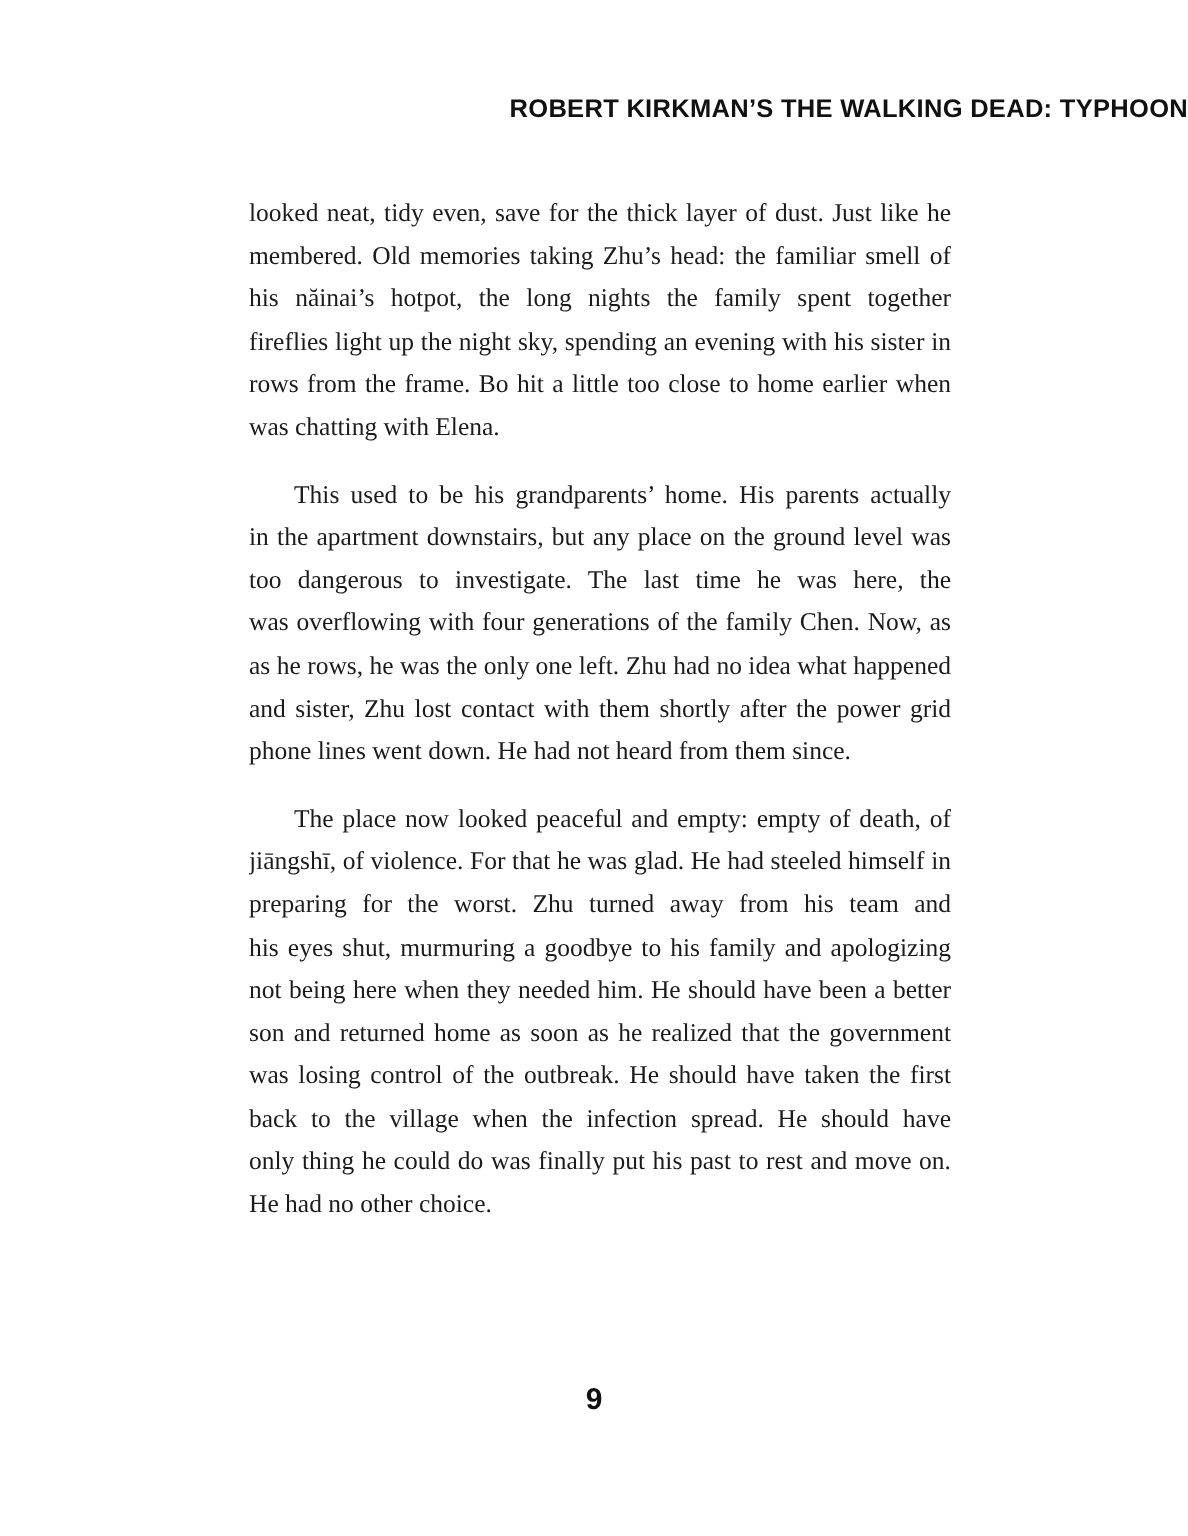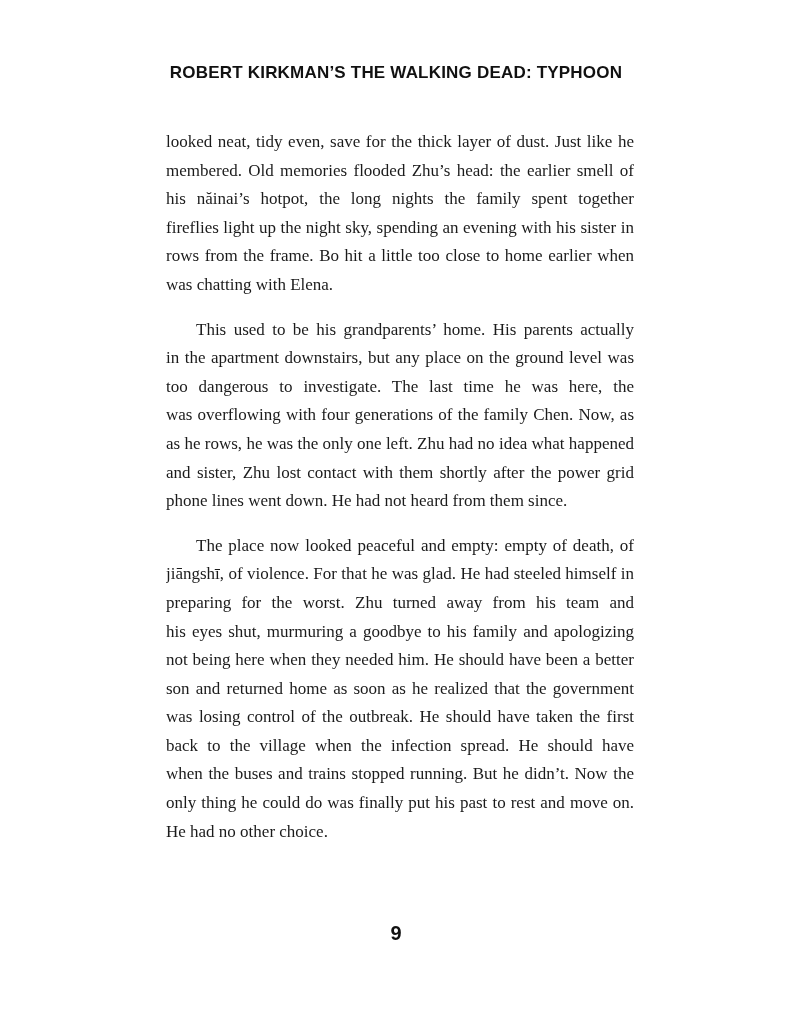--- a/index.html
+++ b/index.html
@@ -12,21 +12,21 @@
     width: 792px;
     height: 1024px;
     background: #ffffff;
     overflow: hidden;
   }
   .running-head {
     position: absolute;
     top: 63px;
     left: 0;
     right: 0;
-    text-align: center;
+    text-align: right;
     font-family: "Liberation Sans", sans-serif;
     font-weight: 700;
     font-size: 17px;
     letter-spacing: 0.2px;
     color: #111111;
     white-space: nowrap;
   }
   .body-text {
     position: absolute;
     left: 150px;
@@ -68,21 +68,21 @@
 </style>
 </head>
 <body>
 
 <div class="page">
   <div class="running-head">ROBERT KIRKMAN’S THE WALKING DEAD: TYPHOON</div>
 
   <div class="body-text">
       <div class="paragraph">
         <div class="line">looked neat, tidy even, save for the thick layer of dust. Just like he re-</div>
-        <div class="line">membered. Old memories flooded Zhu’s head: the earlier smell of</div>
+        <div class="line">membered. Old memories taking Zhu’s head: the familiar smell of</div>
         <div class="line">his năinai’s hotpot, the long nights the family spent together watching</div>
         <div class="line">fireflies light up the night sky, spending an evening with his sister in</div>
         <div class="line">rows from the frame. Bo hit a little too close to home earlier when he</div>
         <div class="line para-last">was chatting with Elena.</div>
       </div>
       <div class="paragraph">
         <div class="line para-first">This used to be his grandparents’ home. His parents actually lived</div>
         <div class="line">in the apartment downstairs, but any place on the ground level was far</div>
         <div class="line">too dangerous to investigate. The last time he was here, the apartment</div>
         <div class="line">was overflowing with four generations of the family Chen. Now, as far</div>
@@ -92,20 +92,19 @@
       </div>
       <div class="paragraph">
         <div class="line para-first">The place now looked peaceful and empty: empty of death, of</div>
         <div class="line">jiāngshī, of violence. For that he was glad. He had steeled himself in</div>
         <div class="line">preparing for the worst. Zhu turned away from his team and squeezed</div>
         <div class="line">his eyes shut, murmuring a goodbye to his family and apologizing for</div>
         <div class="line">not being here when they needed him. He should have been a better</div>
         <div class="line">son and returned home as soon as he realized that the government</div>
         <div class="line">was losing control of the outbreak. He should have taken the first bus</div>
         <div class="line">back to the village when the infection spread. He should have walked</div>
-        <div class="line">when the buses and trains stopped running. But he didn’t. Now the</div>
         <div class="line">only thing he could do was finally put his past to rest and move on.</div>
         <div class="line para-last">He had no other choice.</div>
       </div>
     </div>
 
   <div class="folio">9</div>
 </div>
 
 </body></html>

